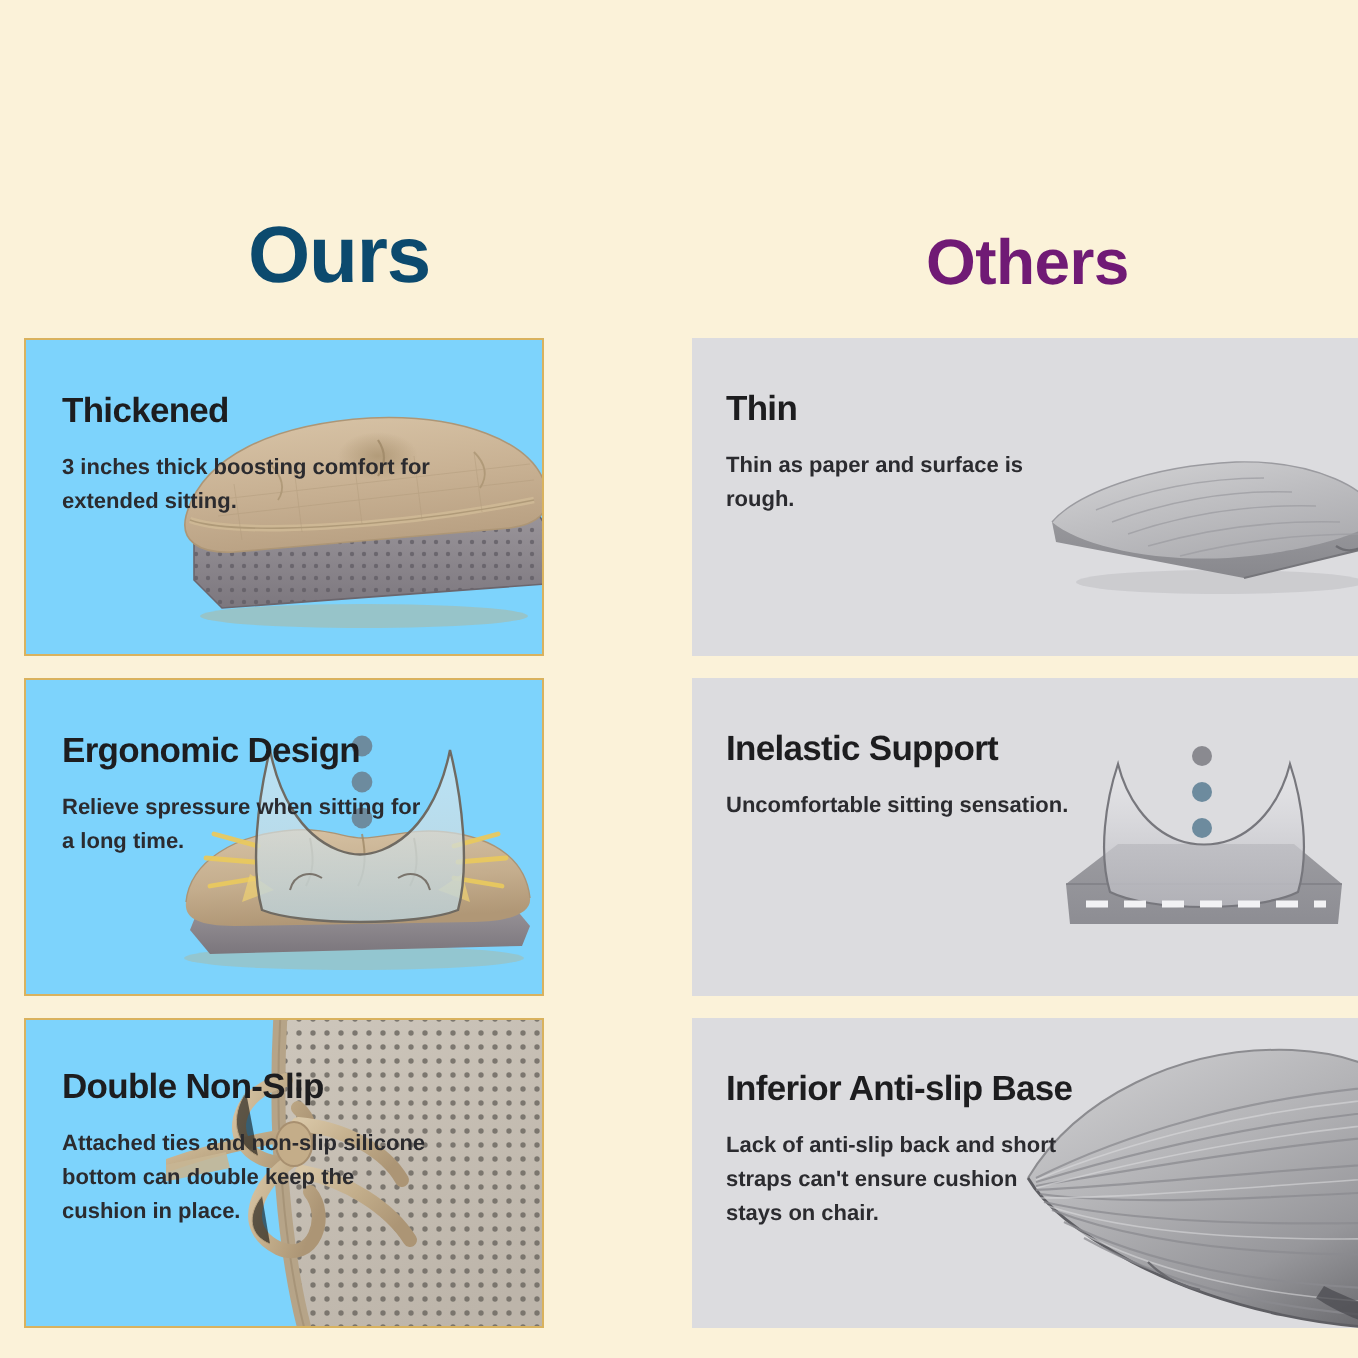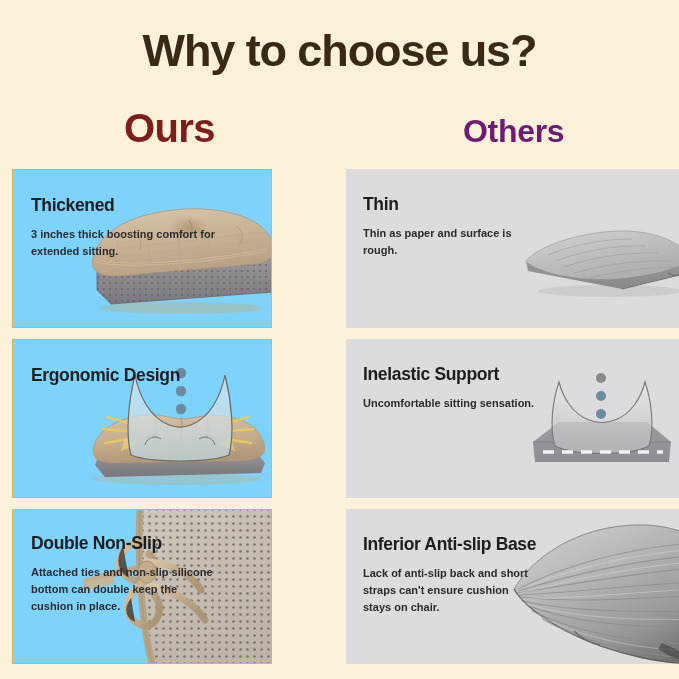--- a/index.html
+++ b/index.html
@@ -36,21 +36,21 @@
   .col-heading {
     position: absolute;
     font-weight: 700;
     line-height: 1;
   }
   .col-heading.ours {
     top: 108px;
     left: 124px;
     font-size: 40px;
     letter-spacing: -0.6px;
-    color: #7f1d1d;
+    color: #0c4a6e;
   }
   .col-heading.others {
     top: 115px;
     left: 463px;
     font-size: 32px;
     letter-spacing: -0.3px;
     color: #701a75;
   }
 
   
@@ -131,21 +131,20 @@
   .art-tie { right: -2px; top: -4px; width: 190px; height: 168px; }
   .art-base { right: -10px; top: 6px; width: 200px; height: 155px; }
 
   svg { display: block; }
 </style>
 </head>
 <body>
 
 <div class="page">
 
-  <div class="main-title">Why to choose us?</div>
 
   <div class="col-heading ours">Ours</div>
   <div class="col-heading others">Others</div>
 
   <div class="card ours row1">
     <div class="card-text">
       <p class="card-title">Thickened</p>
       <p class="card-body">3 inches thick boosting comfort for extended sitting.</p>
     </div>
     <div class="art art-thick">
@@ -232,20 +231,21 @@
         </g>
         <path d="M104 74 L170 58 L172 46" fill="none" stroke="#76767b" stroke-width="1"></path>
         <path d="M150 58 C156 62, 162 60, 166 56" stroke="#6e6e73" stroke-width="1.2" fill="none"></path>
       </svg>
     </div>
   </div>
 
   <div class="card ours row2">
     <div class="card-text">
       <p class="card-title">Ergonomic Design</p>
+      <p class="card-body">Relieve spressure when sitting for a long time.</p>
     </div>
     <div class="art art-ergo">
       <svg viewBox="0 0 196 130" width="196" height="130">
         <defs>
           <linearGradient id="fab2" x1="0" y1="0" x2="0.2" y2="1">
             <stop offset="0%" stop-color="#d6c2a4"></stop>
             <stop offset="60%" stop-color="#c4ad8d"></stop>
             <stop offset="100%" stop-color="#b09776"></stop>
           </linearGradient>
           <linearGradient id="glass2" x1="0" y1="0" x2="0" y2="1">

